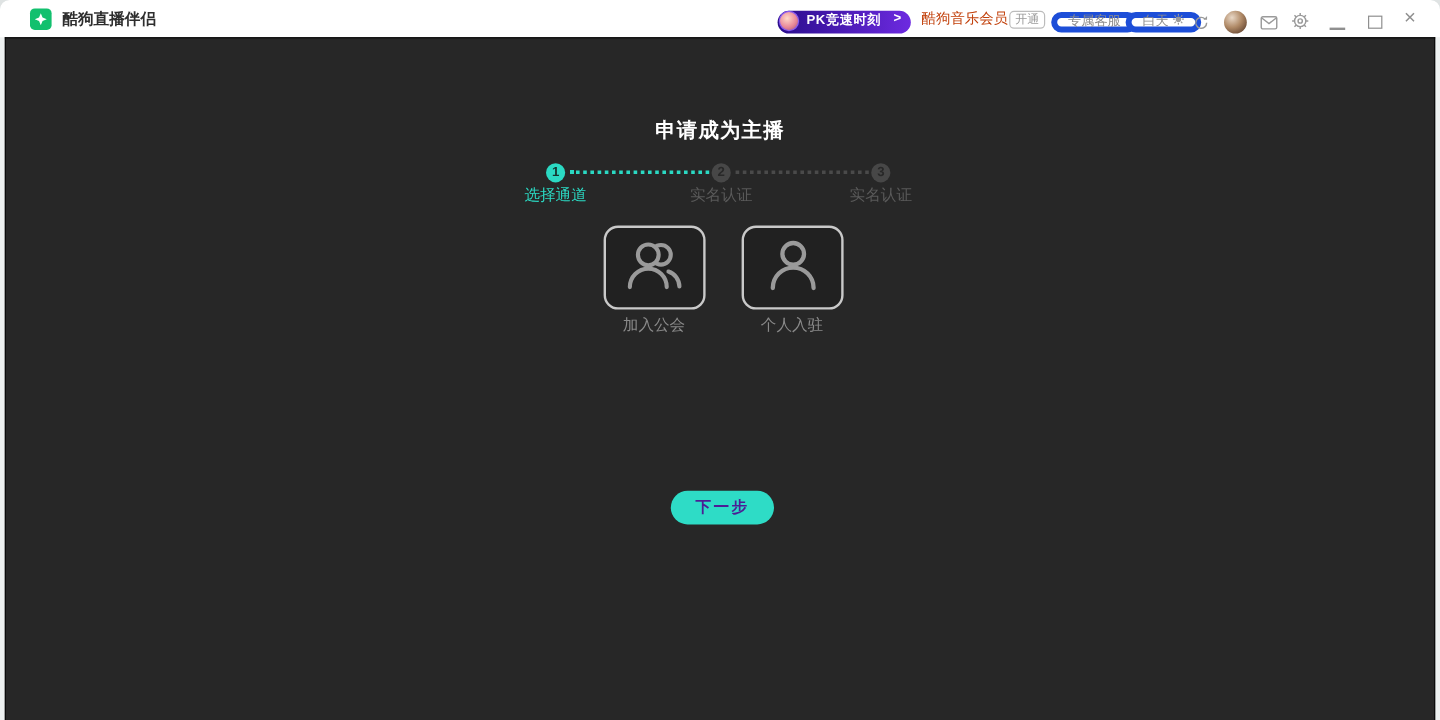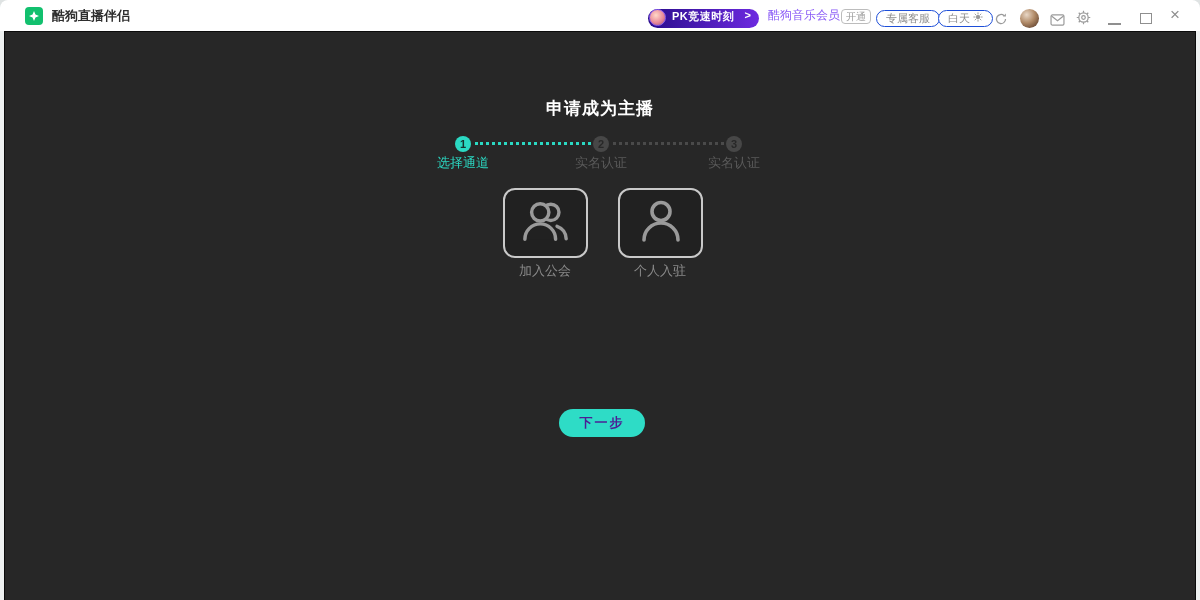--- a/index.html
+++ b/index.html
@@ -10,23 +10,23 @@
   .titlebar { position:absolute; left:0; top:0; width:1200px; height:31px; background:#ffffff; border-radius:8px 8px 0 0; }
   .logo { position:absolute; left:25px; top:7px; width:18px; height:18px; background:#12c06e; border-radius:4px; display:flex; align-items:center; justify-content:center; }
   .app-title { position:absolute; left:52px; top:0; line-height:31px; font-size:13px; font-weight:bold; color:#2e2e2e; }
 
   .pk-pill { position:absolute; left:648px; top:9px; width:111px; height:19px; border-radius:10px;
              background:linear-gradient(90deg,#2a0d8c,#6d2ae0); display:flex; align-items:flex-start; cursor:pointer; }
   .pk-avatar { width:17px; height:17px; border-radius:50%; margin-left:1px; background:radial-gradient(circle at 40% 35%, #ffd9c8 0%, #e98a9a 55%, #a04e72 100%); border:1px solid #8a5cf0; }
   .pk-label { color:#ffffff; font-size:11px; font-weight:bold; margin-left:6px; letter-spacing:.5px; }
   .pk-arrow { color:#ffffff; font-size:11px; font-weight:bold; margin-left:auto; margin-right:8px; }
 
-  .member-label { position:absolute; left:768px; top:0; line-height:31px; font-size:12px; color:#8b5cf6;text-align:right; }
+  .member-label { position:absolute; left:768px; top:0; line-height:31px; font-size:12px; color:#c2410c;text-align:right; }
   .activate-btn { position:absolute; left:841px; top:9px; height:15px; line-height:13px; padding:0 4px; font-size:10px; color:#9a9a9a; border:1px solid #bcbcbc; border-radius:4px; background:#fff; cursor:pointer; }
-  .bar-pill { position:absolute; top:10px; height:17px; line-height:15px; padding:0 9px; font-size:11px; color:#8d8d8d; border:1px solid #1d4ed8; border-radius:9px; background:#fff; cursor:pointer; display:flex; align-items:center; gap:3px; }
+  .bar-pill { position:absolute; top:10px; height:17px; line-height:15px; padding:0 9px; font-size:11px; color:#8d8d8d; border:5px solid #1d4ed8; border-radius:9px; background:#fff; cursor:pointer; display:flex; align-items:center; gap:3px; }
   .support-pill { left:876px; }
   .theme-pill { left:938px; }
 
   .bar-icon { position:absolute; top:12px; cursor:pointer; color:#9a9a9a; }
   .refresh-icon { left:994px; top:12px; }
   .user-avatar { position:absolute; left:1020px; top:9px; width:19px; height:19px; border-radius:50%; cursor:pointer;
                  background:radial-gradient(circle at 35% 30%, #e8d7c6 0%, #b08a67 45%, #6e4e38 80%, #4a3426 100%); }
   .mail-icon { left:1050px; top:12px; }
   .gear-icon { left:1076px; top:10px; }
 

